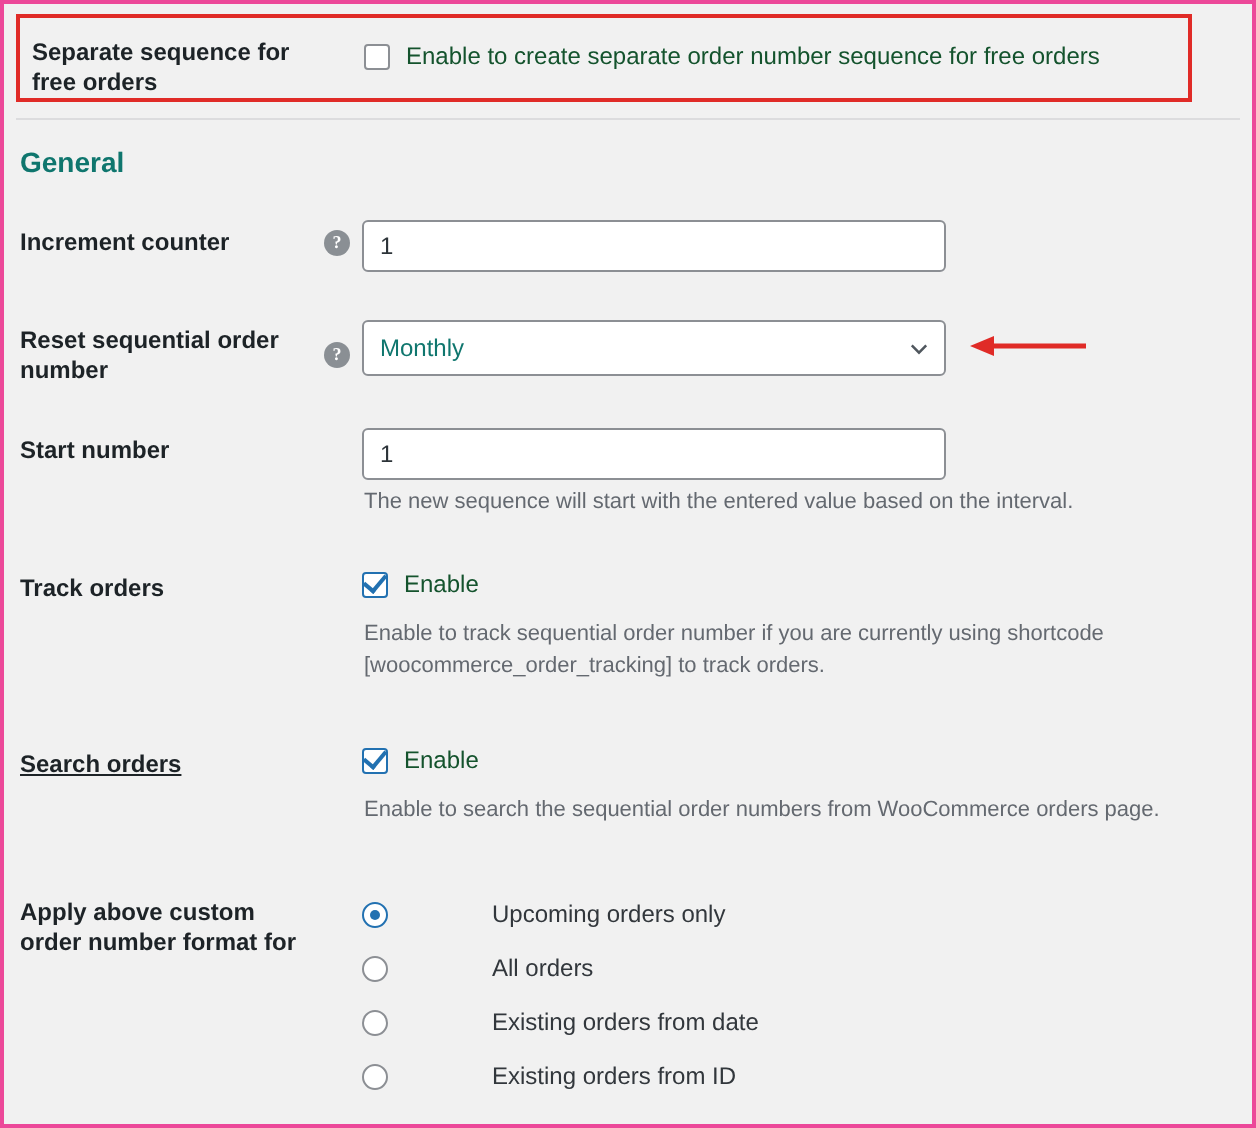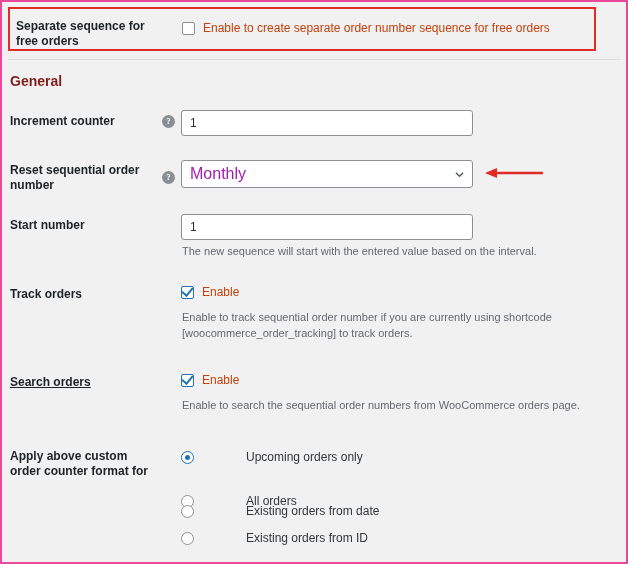--- a/index.html
+++ b/index.html
@@ -82,39 +82,39 @@
     width: 5px;
     height: 9px;
     border-right: 2px solid #2271b1;
     border-bottom: 2px solid #2271b1;
     transform: rotate(40deg);
   }
   .check-label {
     margin-left: 8px;
     font-size: 12px;
     line-height: 13px;
-    color: #c2410c;
+    color: #14532d;
   }
 
   .divider {
     position: absolute;
     left: 6px;
     right: 6px;
     top: 57px;
     height: 1px;
     background: #dcdcde;
   }
 
   .section-title {
     position: absolute;
     left: 8px;
     top: 71px;
     font-size: 14px;
     font-weight: bold;
-    color: #7f1d1d;
+    color: #0f766e;
   }
 
   
   .row {
     position: absolute;
     left: 0;
     right: 0;
   }
   .row-label {
     position: absolute;
@@ -151,22 +151,22 @@
     padding: 0 8px;
     line-height: 24px;
   }
   .select {
     position: absolute;
     box-sizing: border-box;
     height: 28px;
     background: #ffffff;
     border: 1px solid #8c8f94;
     border-radius: 3px;
-    font-size: 16px;
-    color: #a21caf;
+    font-size: 12px;
+    color: #0f766e;
     padding: 0 8px;
     line-height: 26px;
   }
   .select .chev {
     position: absolute;
     right: 8px;
     top: 9px;
     width: 9px;
     height: 9px;
   }
@@ -286,28 +286,28 @@
     <div class="row" style="top:371px;height:50px;">
       <div class="row-label" style="top:2px;text-decoration:underline;">Search orders</div>
       <div class="inline-check" style="left:179px;top:1px;">
         <span class="checkbox checked"></span>
         <span class="check-label">Enable</span>
       </div>
       <div class="hint" style="top:24px;width:400px;">Enable to search the sequential order numbers from WooCommerce orders page.</div>
     </div>
 
     <div class="row" style="top:443px;height:110px;">
-      <div class="row-label" style="top:4px;">Apply above custom order counter format for</div>
+      <div class="row-label" style="top:4px;">Apply above custom order number format for</div>
 
       <div class="radio-row" style="left:179px;top:6px;">
         <span class="radio selected"></span>
         <span class="radio-label">Upcoming orders only</span>
       </div>
 
-      <div class="radio-row" style="left:179px;top:50px;">
+      <div class="radio-row" style="left:179px;top:33px;">
         <span class="radio"></span>
         <span class="radio-label">All orders</span>
       </div>
 
       <div class="radio-row" style="left:179px;top:87px;">
         <span class="radio"></span>
         <span class="radio-label">Existing orders from ID</span>
       </div>
 
       <div class="radio-row" style="left:179px;top:60px;">

